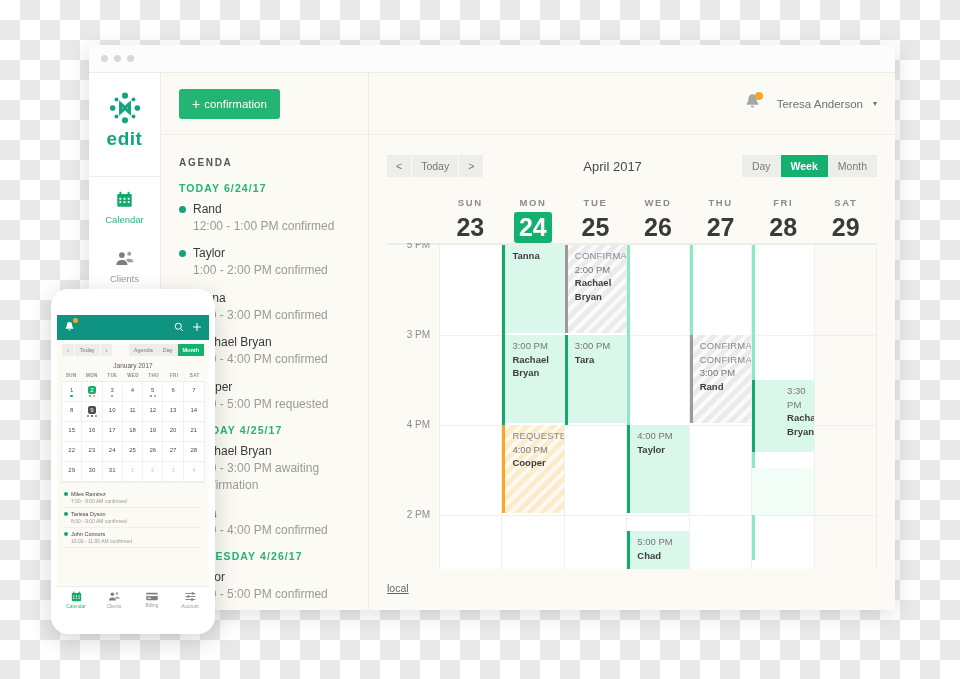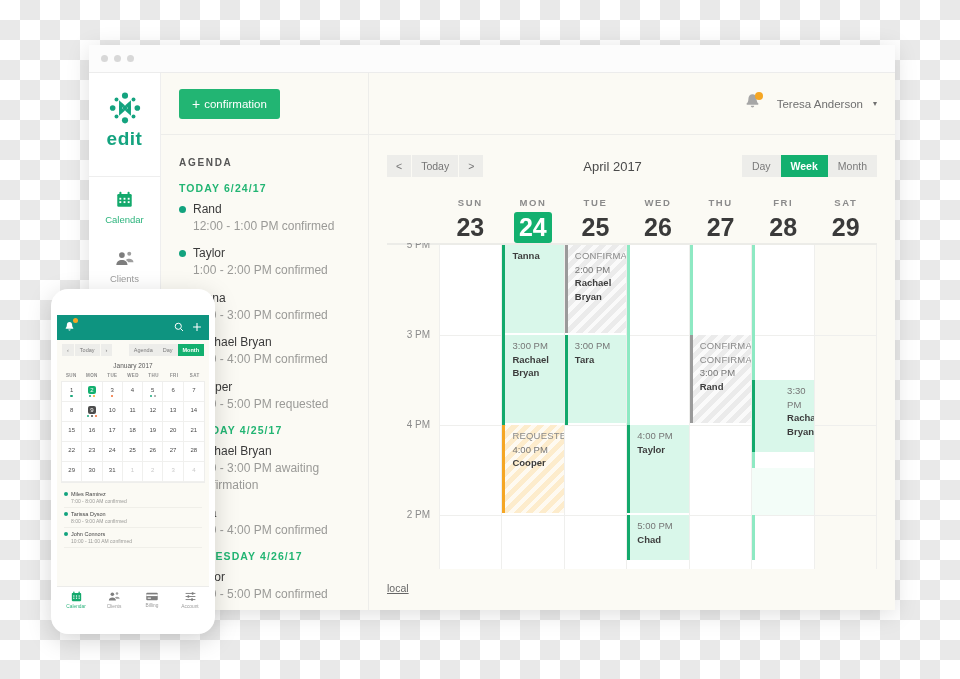--- a/index.html
+++ b/index.html
@@ -516,21 +516,21 @@
 
           <div class="daycol">
             <div class="hrline" style="top:90px"></div>
               <div class="hrline" style="top:180px"></div>
             <div class="hrline" style="top:270px"></div>
             <div class="avail" style="top:0;height:180px;"></div>
             <div class="ev confirmed" style="top:180px;height:88px;">
               <div class="t">4:00 PM</div>
               <div class="n">Taylor</div>
             </div>
-            <div class="ev confirmed" style="top:270px;height:45px;">
+            <div class="ev confirmed" style="top:286px;height:45px;">
               <div class="t">5:00 PM</div>
               <div class="n">Chad</div>
             </div>
           </div>
 
           <div class="daycol">
             <div class="hrline" style="top:90px"></div>
               <div class="hrline" style="top:180px"></div>
             <div class="hrline" style="top:270px"></div>
             <div class="avail" style="top:0;height:90px;"></div>

